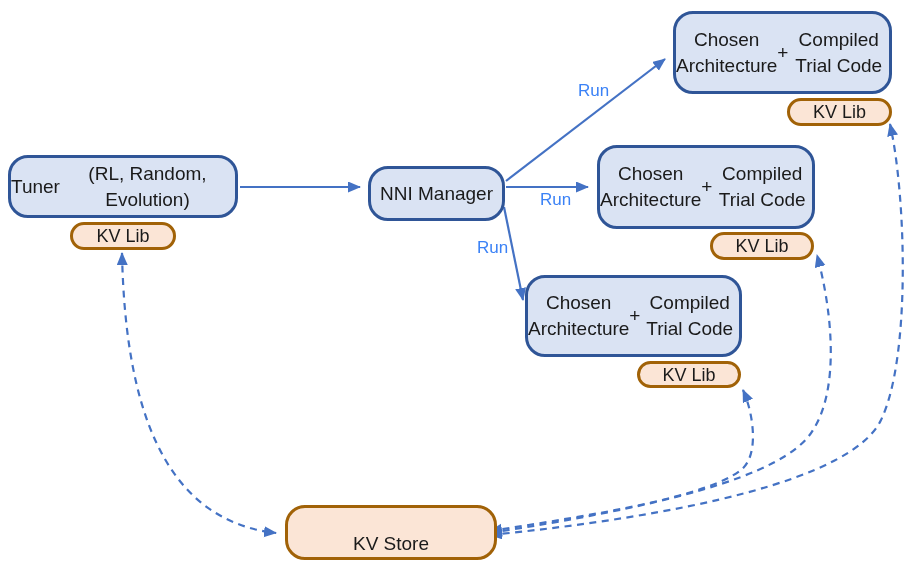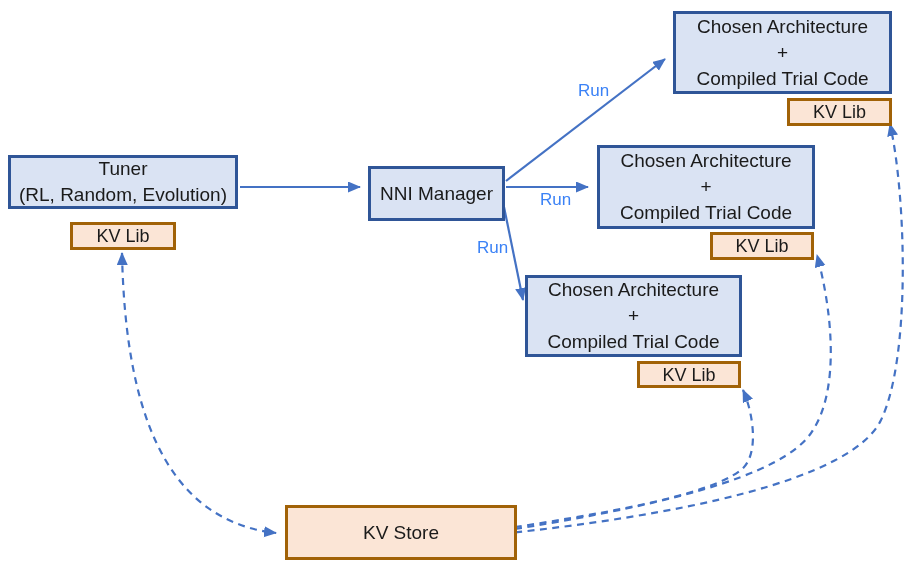--- a/index.html
+++ b/index.html
@@ -3,22 +3,22 @@
 <meta charset="utf-8">
 <style>
   html,body { margin:0; padding:0; background:#ffffff; }
   .canvas {
     position:relative; width:917px; height:571px; background:#ffffff;
     font-family:"Liberation Sans", sans-serif; overflow:hidden;
   }
   svg.edges { position:absolute; left:0; top:0; width:917px; height:571px; }
   .node {
     position:absolute; box-sizing:border-box;
-    display:flex; flex-direction:column; align-items:center; justify-content:center;
-    text-align:center; color:#1a1a1a;
+    display:flex; align-items:center; justify-content:center;
+    text-align:center; color:#1a1a1a;border-radius:20px;
   }
   .blue  { background:#dae3f3; border:3px solid #2f5597; }
   .peach { background:#fbe5d6; border:3px solid #a16207; }
   .big-label   { font-size:19px; line-height:26px; }
   .kvlib-label { font-size:18px; line-height:20px; }
   .edge-label {
     position:absolute; color:#3b82f6; font-size:17px; line-height:20px;
     text-align:center; white-space:nowrap;
   }
 </style>
@@ -41,21 +41,21 @@
     <path d="M 506 181 L 665 59" stroke="#4472c4" stroke-width="2.2" fill="none" marker-end="url(#arr)"></path>
     <path d="M 506 187 L 588 187" stroke="#4472c4" stroke-width="2.2" fill="none" marker-end="url(#arr)"></path>
     <path d="M 504 207 L 523 300" stroke="#4472c4" stroke-width="2.2" fill="none" marker-end="url(#arr)"></path>
 
     <path d="M 122 253 C 125 400, 160 520, 276 533" stroke="#4472c4" stroke-width="2.2" fill="none" stroke-dasharray="7 5.5" marker-start="url(#arrRev)" marker-end="url(#arr)"></path>
     <path d="M 490 531 C 600 514, 706 497, 741 470 C 760 455, 753 412, 743 390" stroke="#4472c4" stroke-width="2.2" fill="none" stroke-dasharray="7 5.5" marker-start="url(#arrRev)" marker-end="url(#arr)"></path>
     <path d="M 490 533 C 650 508, 785 478, 813 430 C 840 388, 832 310, 817 255" stroke="#4472c4" stroke-width="2.2" fill="none" stroke-dasharray="7 5.5" marker-start="url(#arrRev)" marker-end="url(#arr)"></path>
     <path d="M 490 535 C 680 516, 852 480, 881 420 C 911 358, 906 195, 890 124" stroke="#4472c4" stroke-width="2.2" fill="none" stroke-dasharray="7 5.5" marker-start="url(#arrRev)" marker-end="url(#arr)"></path>
   </svg>
 
-  <div class="node blue big-label" style="left:8px; top:155px; width:230px; height:54px;">
+  <div class="node blue big-label" style="left:8px; top:155px; width:230px; height:63px;">
     <div>Tuner</div>
     <div>(RL, Random, Evolution)</div>
   </div>
   <div class="node peach kvlib-label" style="left:70px; top:222px; width:106px; height:28px;">
     <div>KV Lib</div>
   </div>
 
   <div class="node blue big-label" style="left:368px; top:166px; width:137px; height:55px;">
     <div>NNI Manager</div>
   </div>
@@ -80,21 +80,21 @@
 
   <div class="node blue big-label" style="left:525px; top:275px; width:217px; height:82px;">
     <div>Chosen Architecture</div>
     <div>+</div>
     <div>Compiled Trial Code</div>
   </div>
   <div class="node peach kvlib-label" style="left:637px; top:361px; width:104px; height:27px;">
     <div>KV Lib</div>
   </div>
 
-  <div class="node peach big-label" style="left:285px; top:505px; width:232px; height:55px;">
+  <div class="node peach big-label" style="left:285px; top:505px; width:212px; height:55px;align-items:flex-end;">
     <div>KV Store</div>
   </div>
 
   <div class="edge-label" style="left:578px; top:81px;">Run</div>
   <div class="edge-label" style="left:540px; top:190px;">Run</div>
   <div class="edge-label" style="left:477px; top:238px;">Run</div>
 
 </div>
 
 </body></html>

